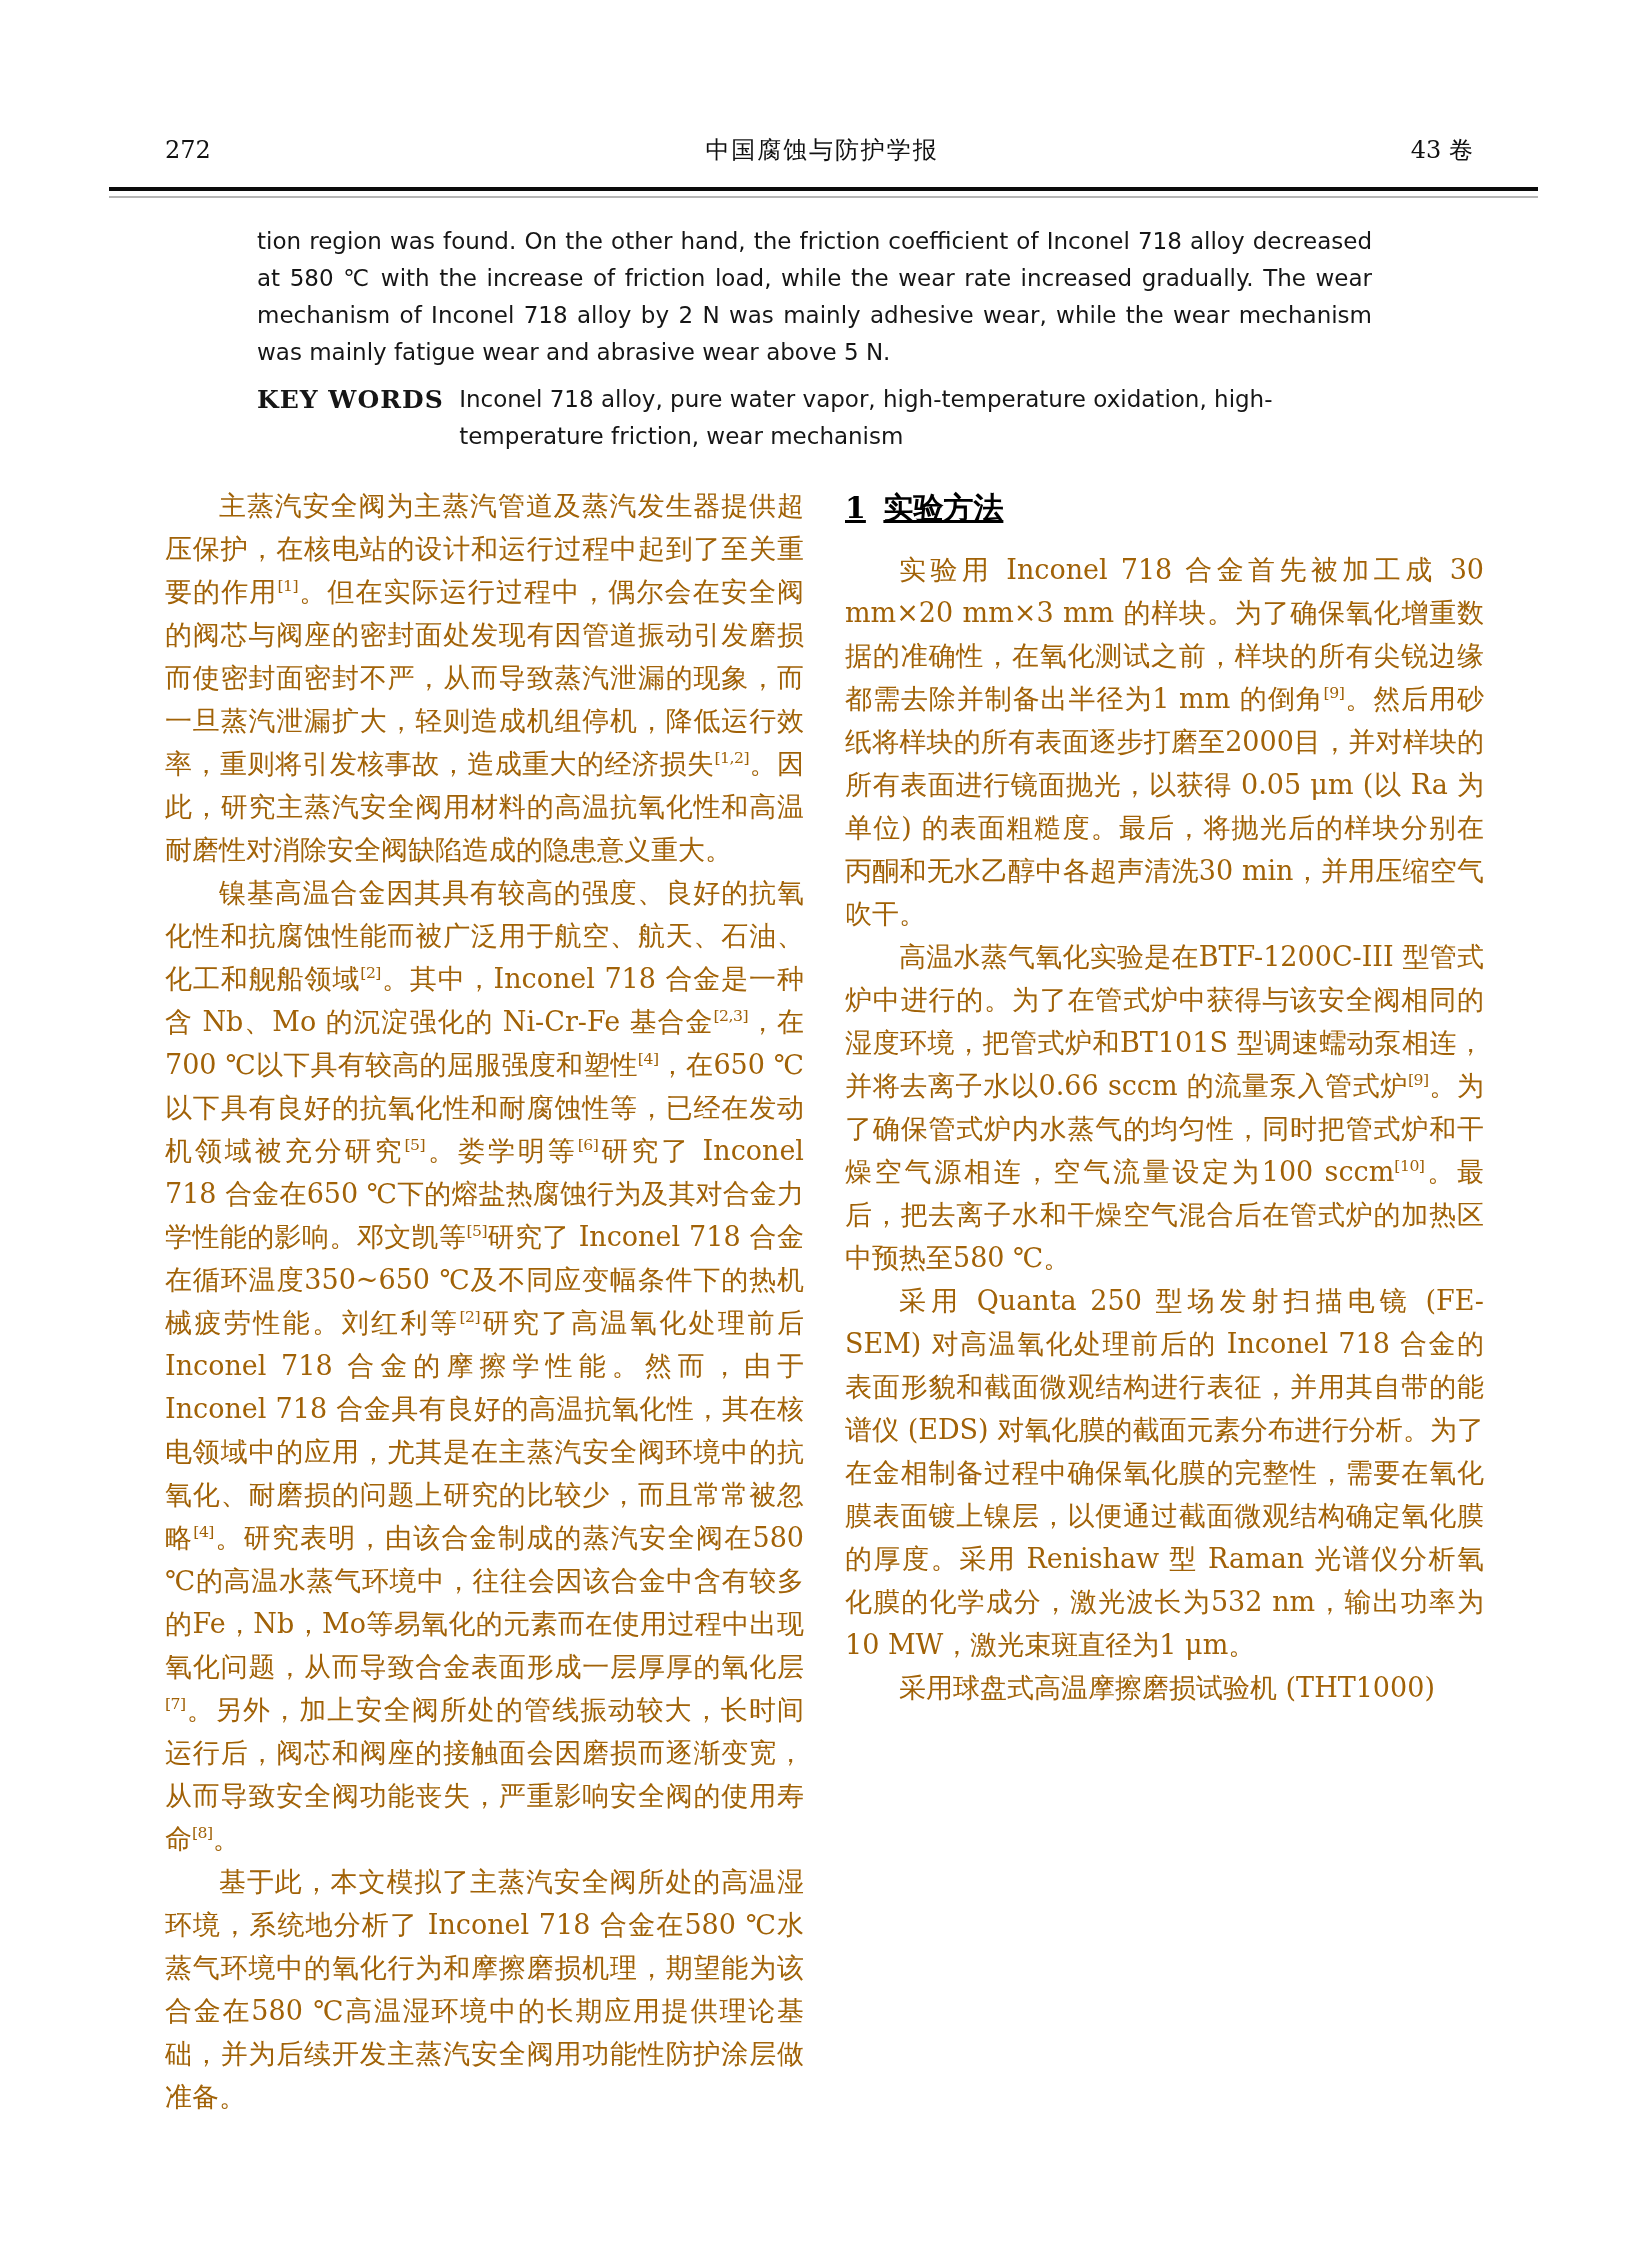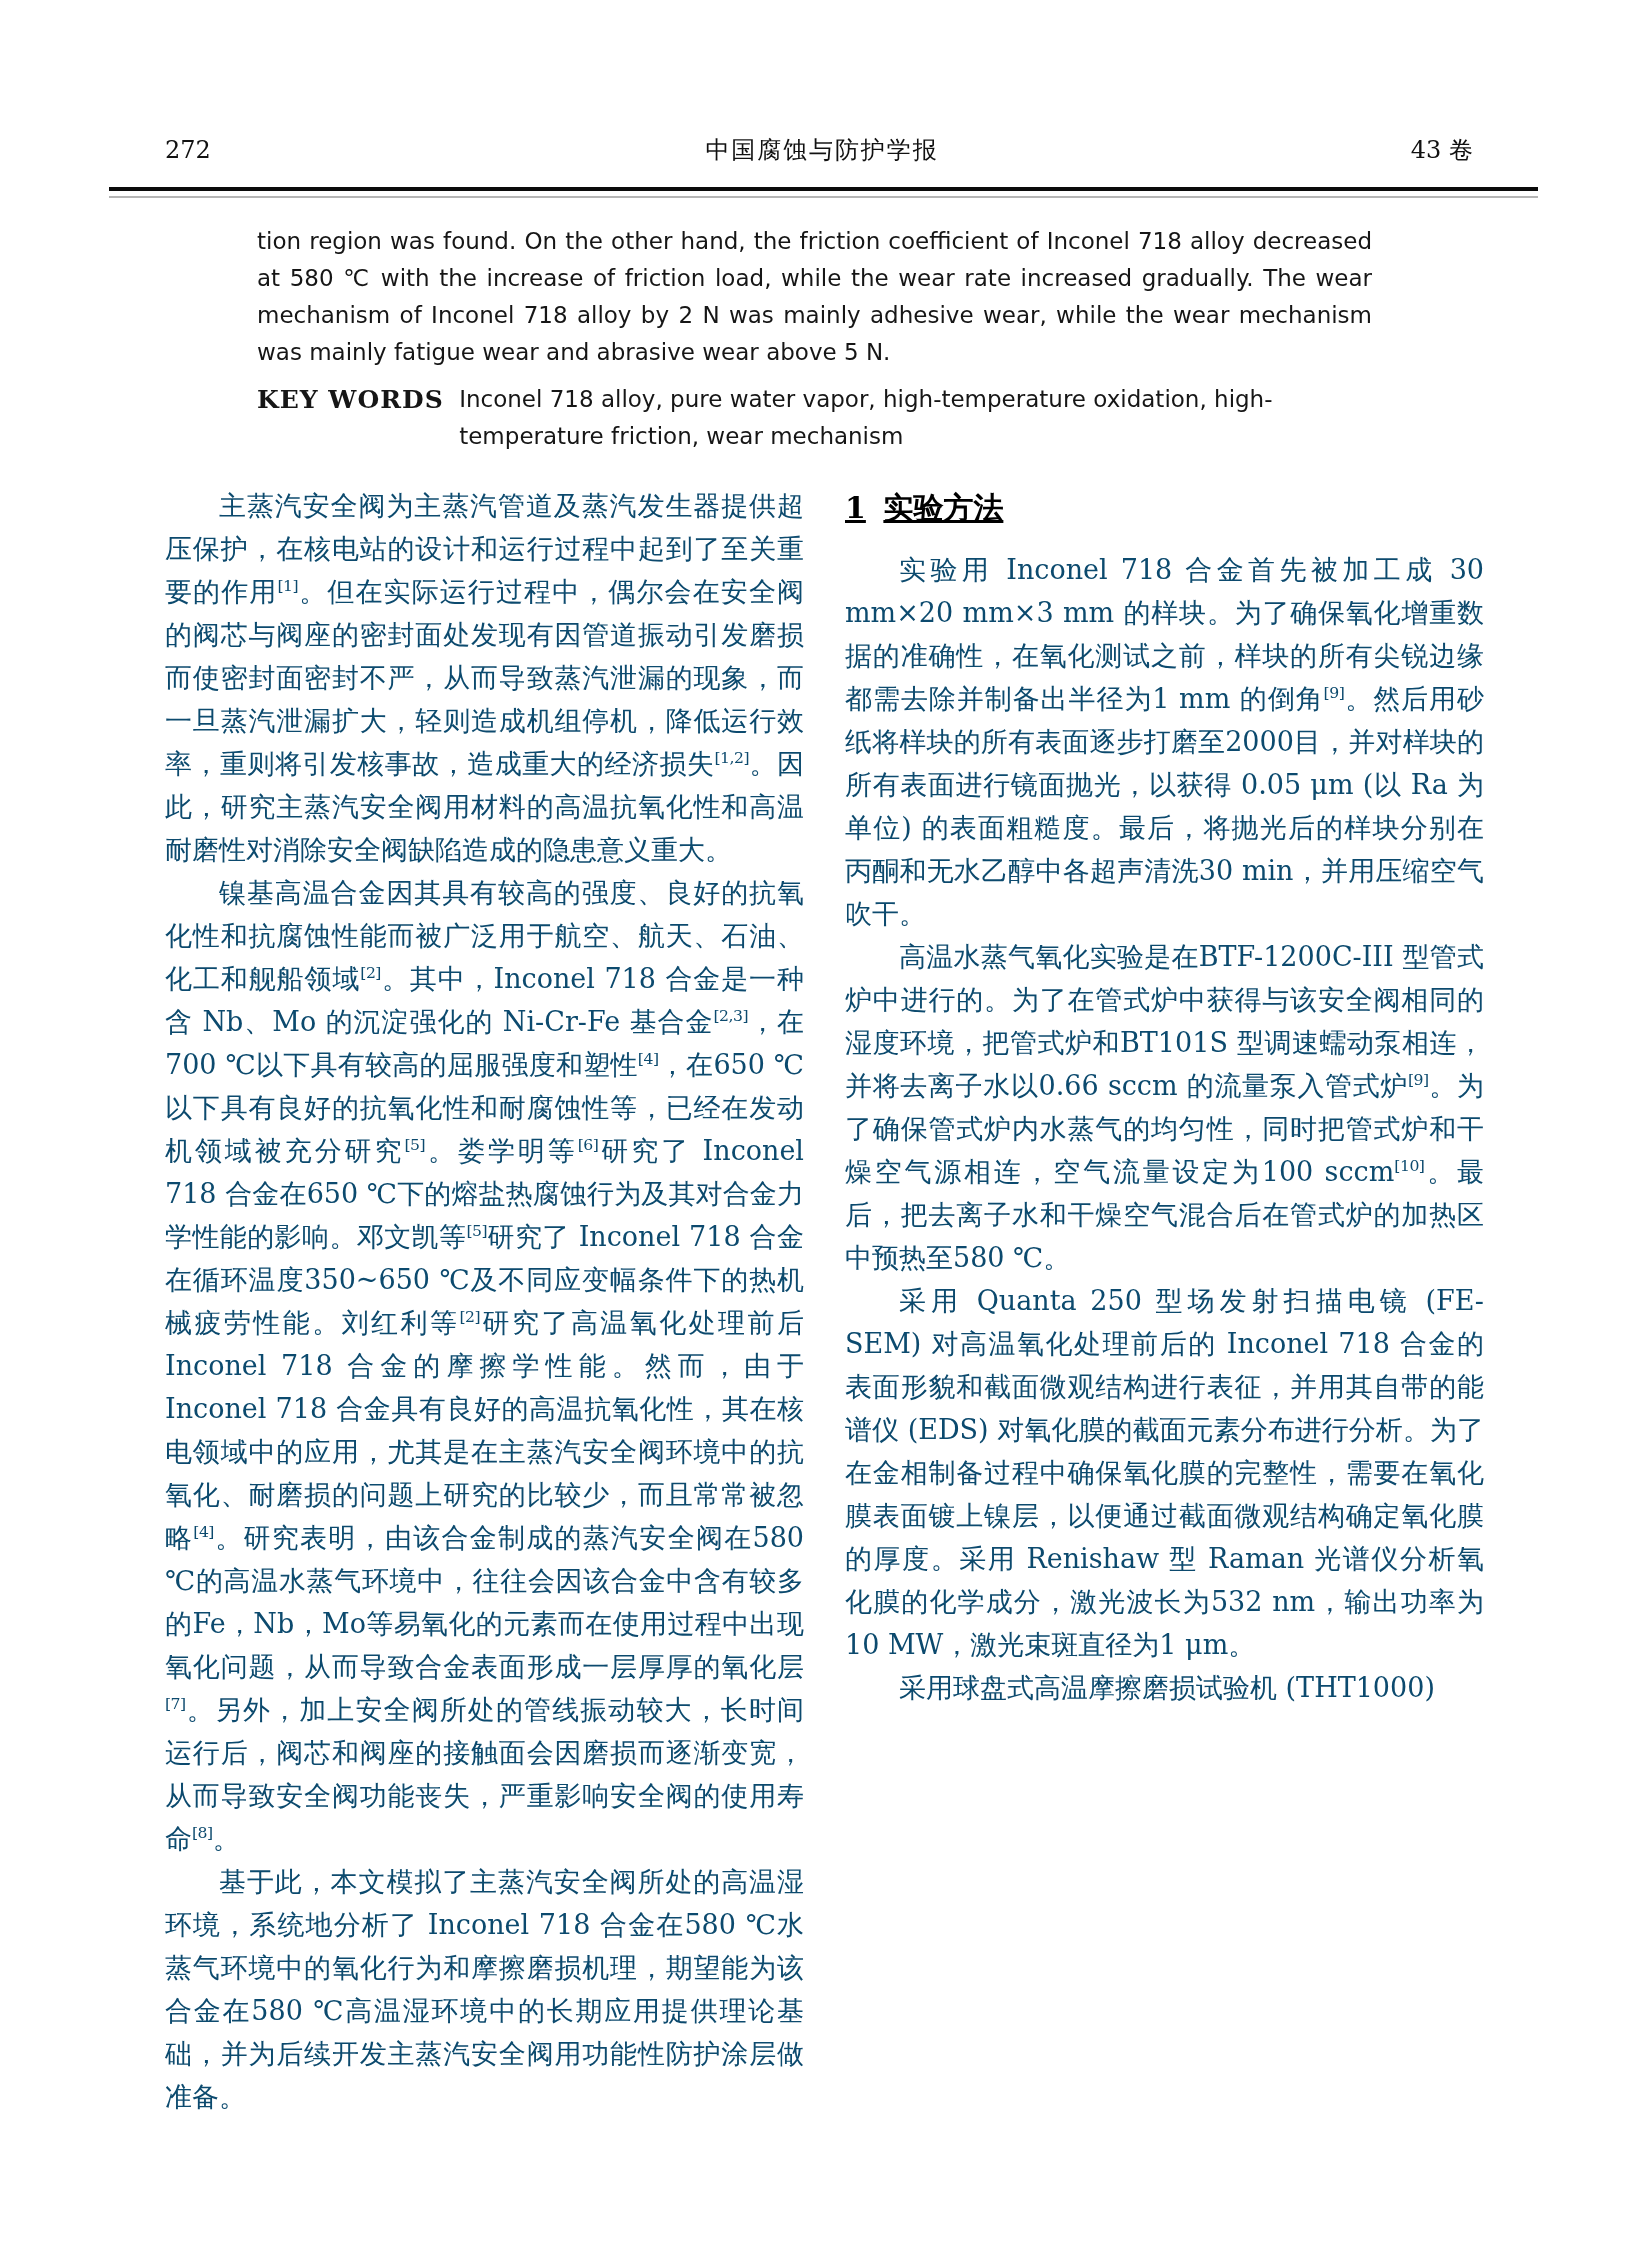--- a/index.html
+++ b/index.html
@@ -57,21 +57,21 @@
     gap:41px;
     margin-top:29px;
   }
   .col { width:639px; flex:0 0 639px; }
   .zh {
     font-size:27px;
     line-height:43px;
     text-align:justify;
     text-justify:inter-ideograph;
     text-indent:2em;
-    color:#0c4a6e;
+    color:#a16207;
   }
   .zh sup {
     font-size:0.58em;
     line-height:0;
     vertical-align:super;
     letter-spacing:-0.5px;
   }
   .sec-heading {
     font-size:30px;
     font-weight:bold;

